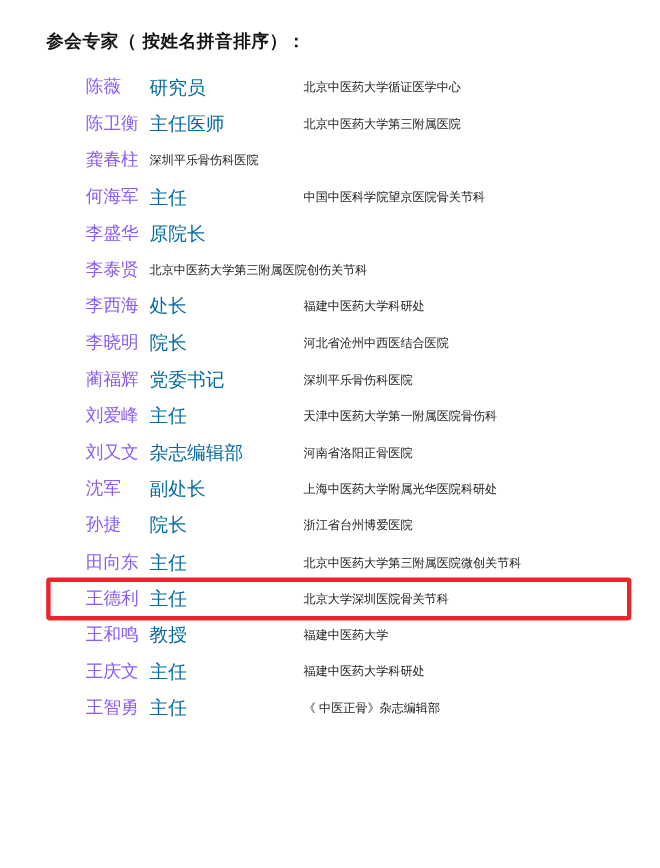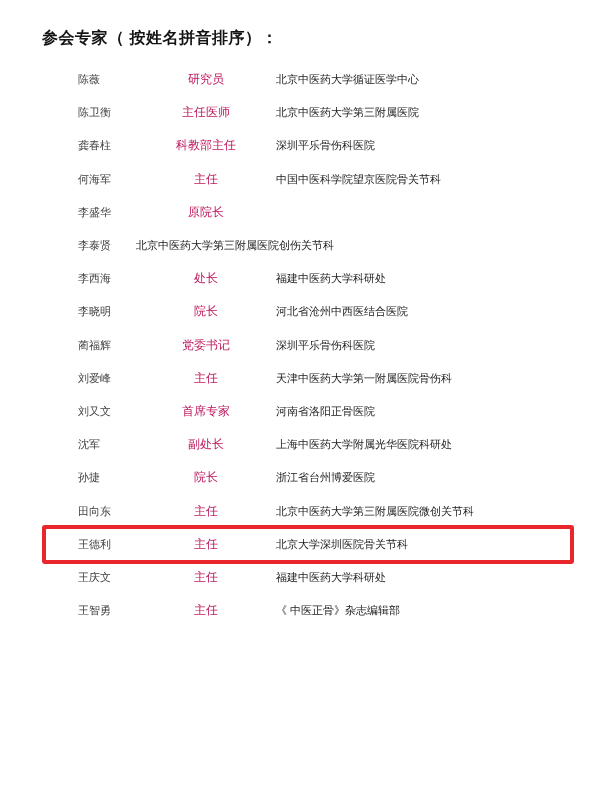--- a/index.html
+++ b/index.html
@@ -37,31 +37,30 @@
     display: flex;
     align-items: center;
     height: 33.2px;
     position: relative;
   }
   .col-name {
     width: 96px;
     flex: none;
     padding-left: 38px;
     box-sizing: border-box;
-    font-size: 11px;
-    color: #404040;
+    font-size: 16px;
+    color: #8b5cf6;
     white-space: nowrap;
   }
   .col-title {
     width: 140px;
     flex: none;
-    font-size: 12px;
-    color: #be185d;
+    font-size: 17px;
+    color: #0369a1;
     white-space: nowrap;
-    text-align: center;
   }
   .col-org {
     flex: 1;
     font-size: 11px;
     color: #1b1b1b;
     white-space: nowrap;
   }
   
   .row.highlight {
     z-index: 3;
@@ -86,21 +85,20 @@
         <div class="col-title">研究员</div>
         <div class="col-org">北京中医药大学循证医学中心</div>
       </div>
       <div class="row">
         <div class="col-name">陈卫衡</div>
         <div class="col-title">主任医师</div>
         <div class="col-org">北京中医药大学第三附属医院</div>
       </div>
       <div class="row">
         <div class="col-name">龚春柱</div>
-        <div class="col-title">科教部主任</div>
         <div class="col-org">深圳平乐骨伤科医院</div>
       </div>
       <div class="row">
         <div class="col-name">何海军</div>
         <div class="col-title">主任</div>
         <div class="col-org">中国中医科学院望京医院骨关节科</div>
       </div>
       <div class="row">
         <div class="col-name">李盛华</div>
         <div class="col-title">原院长</div>
@@ -124,21 +122,21 @@
         <div class="col-title">党委书记</div>
         <div class="col-org">深圳平乐骨伤科医院</div>
       </div>
       <div class="row">
         <div class="col-name">刘爱峰</div>
         <div class="col-title">主任</div>
         <div class="col-org">天津中医药大学第一附属医院骨伤科</div>
       </div>
       <div class="row">
         <div class="col-name">刘又文</div>
-        <div class="col-title">首席专家</div>
+        <div class="col-title">杂志编辑部</div>
         <div class="col-org">河南省洛阳正骨医院</div>
       </div>
       <div class="row">
         <div class="col-name">沈军</div>
         <div class="col-title">副处长</div>
         <div class="col-org">上海中医药大学附属光华医院科研处</div>
       </div>
       <div class="row highlight">
         <div class="col-name">孙捷</div>
         <div class="col-title">院长</div>
@@ -148,20 +146,25 @@
         <div class="col-name">田向东</div>
         <div class="col-title">主任</div>
         <div class="col-org">北京中医药大学第三附属医院微创关节科</div>
       </div>
       <div class="row">
         <div class="col-name">王德利</div>
         <div class="col-title">主任</div>
         <div class="col-org">北京大学深圳医院骨关节科</div>
       </div>
       <div class="row">
+        <div class="col-name">王和鸣</div>
+        <div class="col-title">教授</div>
+        <div class="col-org">福建中医药大学</div>
+      </div>
+      <div class="row">
         <div class="col-name">王庆文</div>
         <div class="col-title">主任</div>
         <div class="col-org">福建中医药大学科研处</div>
       </div>
       <div class="row">
         <div class="col-name">王智勇</div>
         <div class="col-title">主任</div>
         <div class="col-org">《 中医正骨》杂志编辑部</div>
       </div>
       <div class="highlight-box" style="border-color: rgb(232, 38, 44); left: 2px; width: 532px; top: 462px; height: 39px;"></div>

